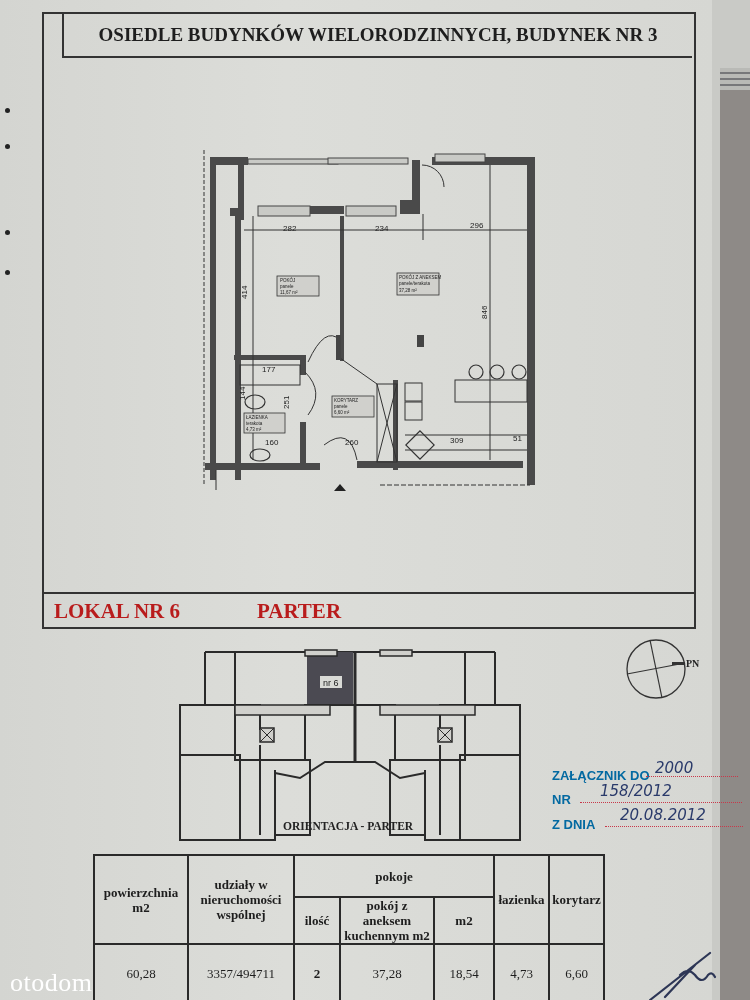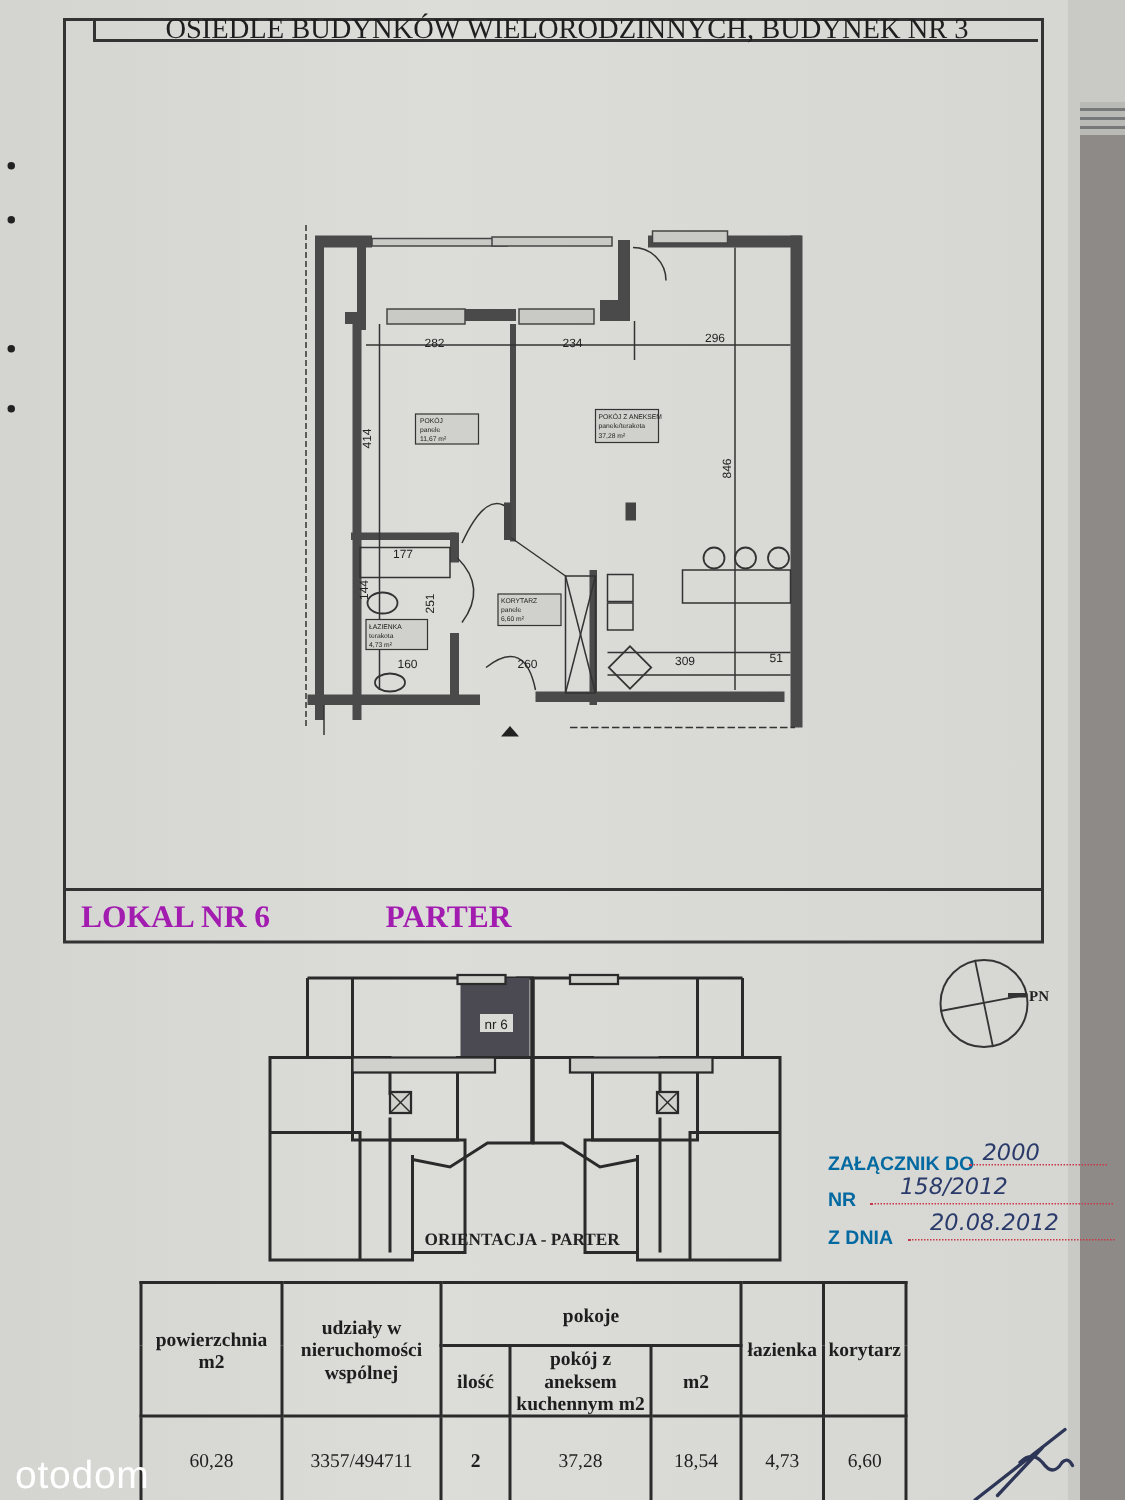--- a/index.html
+++ b/index.html
@@ -5,36 +5,36 @@
   html,body{margin:0;padding:0;}
   body{width:750px;height:1000px;position:relative;overflow:hidden;background:#cfd0cd;font-family:"Liberation Serif",serif;}
   .paper{position:absolute;left:0;top:0;width:715px;height:1000px;background:#d9dad6;
     background-image:linear-gradient(90deg,#d4d5d1 0%,#dcddd9 40%,#d6d7d3 100%);}
   .edge{position:absolute;left:712px;top:0;width:38px;height:1000px;background:#c9cac6;}
   .edge .dark{position:absolute;left:8px;top:90px;width:30px;height:910px;background:#8e8a87;}
   .edge .band{position:absolute;left:8px;top:68px;width:30px;height:26px;
     background:repeating-linear-gradient(180deg,#b9bab6 0 4px,#77787a 4px 6px);}
   .hole{position:absolute;left:5px;width:5px;height:5px;border-radius:50%;background:#222;}
   .frame{position:absolute;left:42px;top:12px;width:654px;height:617px;border:2px solid #333;box-sizing:border-box;}
-  .title{position:absolute;left:62px;top:14px;width:630px;height:14px;border:2px solid #333;border-top:none;border-right:none;
-    box-sizing:border-box;font-weight:normal;font-size:19px;color:#1e1e1e;display:flex;align-items:center;justify-content:center;letter-spacing:0px;}
+  .title{position:absolute;left:62px;top:14px;width:630px;height:44px;border:2px solid #333;border-top:none;border-right:none;
+    box-sizing:border-box;font-weight:bold;font-size:19px;color:#1e1e1e;display:flex;align-items:center;justify-content:center;letter-spacing:0px;}
   .footer-bar{position:absolute;left:42px;top:592px;width:654px;height:37px;border-top:2px solid #333;box-sizing:border-box;
-    display:flex;align-items:center;font-weight:bold;font-size:21px;color:#a21caf;}
+    display:flex;align-items:center;font-weight:bold;font-size:21px;color:#b91c1c;}
   .footer-bar span{position:absolute;}
   .plan{position:absolute;left:200px;top:140px;}
   .site{position:absolute;left:160px;top:630px;}
   .compass{position:absolute;left:626px;top:636px;}
   .stamp{position:absolute;left:550px;top:762px;font-family:"Liberation Sans",sans-serif;}
   .stamp .row{position:absolute;white-space:nowrap;font-weight:bold;font-size:13px;color:#0369a1;}
   .stamp .line{position:absolute;border-bottom:1.5px dotted #c8384a;height:0;}
   .stamp .hw{position:absolute;font-family:"DejaVu Sans",sans-serif;font-style:italic;color:#2a3a6a;font-size:15px;text-align:right;}
   table.summary{position:absolute;left:93px;top:854px;border-collapse:collapse;font-family:"Liberation Serif",serif;color:#1e1e1e;}
   table.summary td{border:2px solid #2a2a2a;text-align:center;vertical-align:middle;font-size:13px;padding:0;}
   table.summary td.h{font-weight:bold;line-height:15px;}
-  .brand{position:absolute;left:10px;top:968px;font-family:Liberation Sans, sans-serif;font-size:26px;color:#fff;font-weight:normal;letter-spacing:0.5px;}
+  .brand{position:absolute;left:10px;top:968px;font-family:Liberation Serif, serif;font-size:26px;color:#fff;font-weight:normal;letter-spacing:0.5px;}
   .sig{position:absolute;left:640px;top:945px;}
 </style>
 </head>
 <body>
 
 <div class="paper">
   <div class="hole" style="top:108px"></div>
   <div class="hole" style="top:144px"></div>
   <div class="hole" style="top:230px"></div>
   <div class="hole" style="top:270px"></div>

